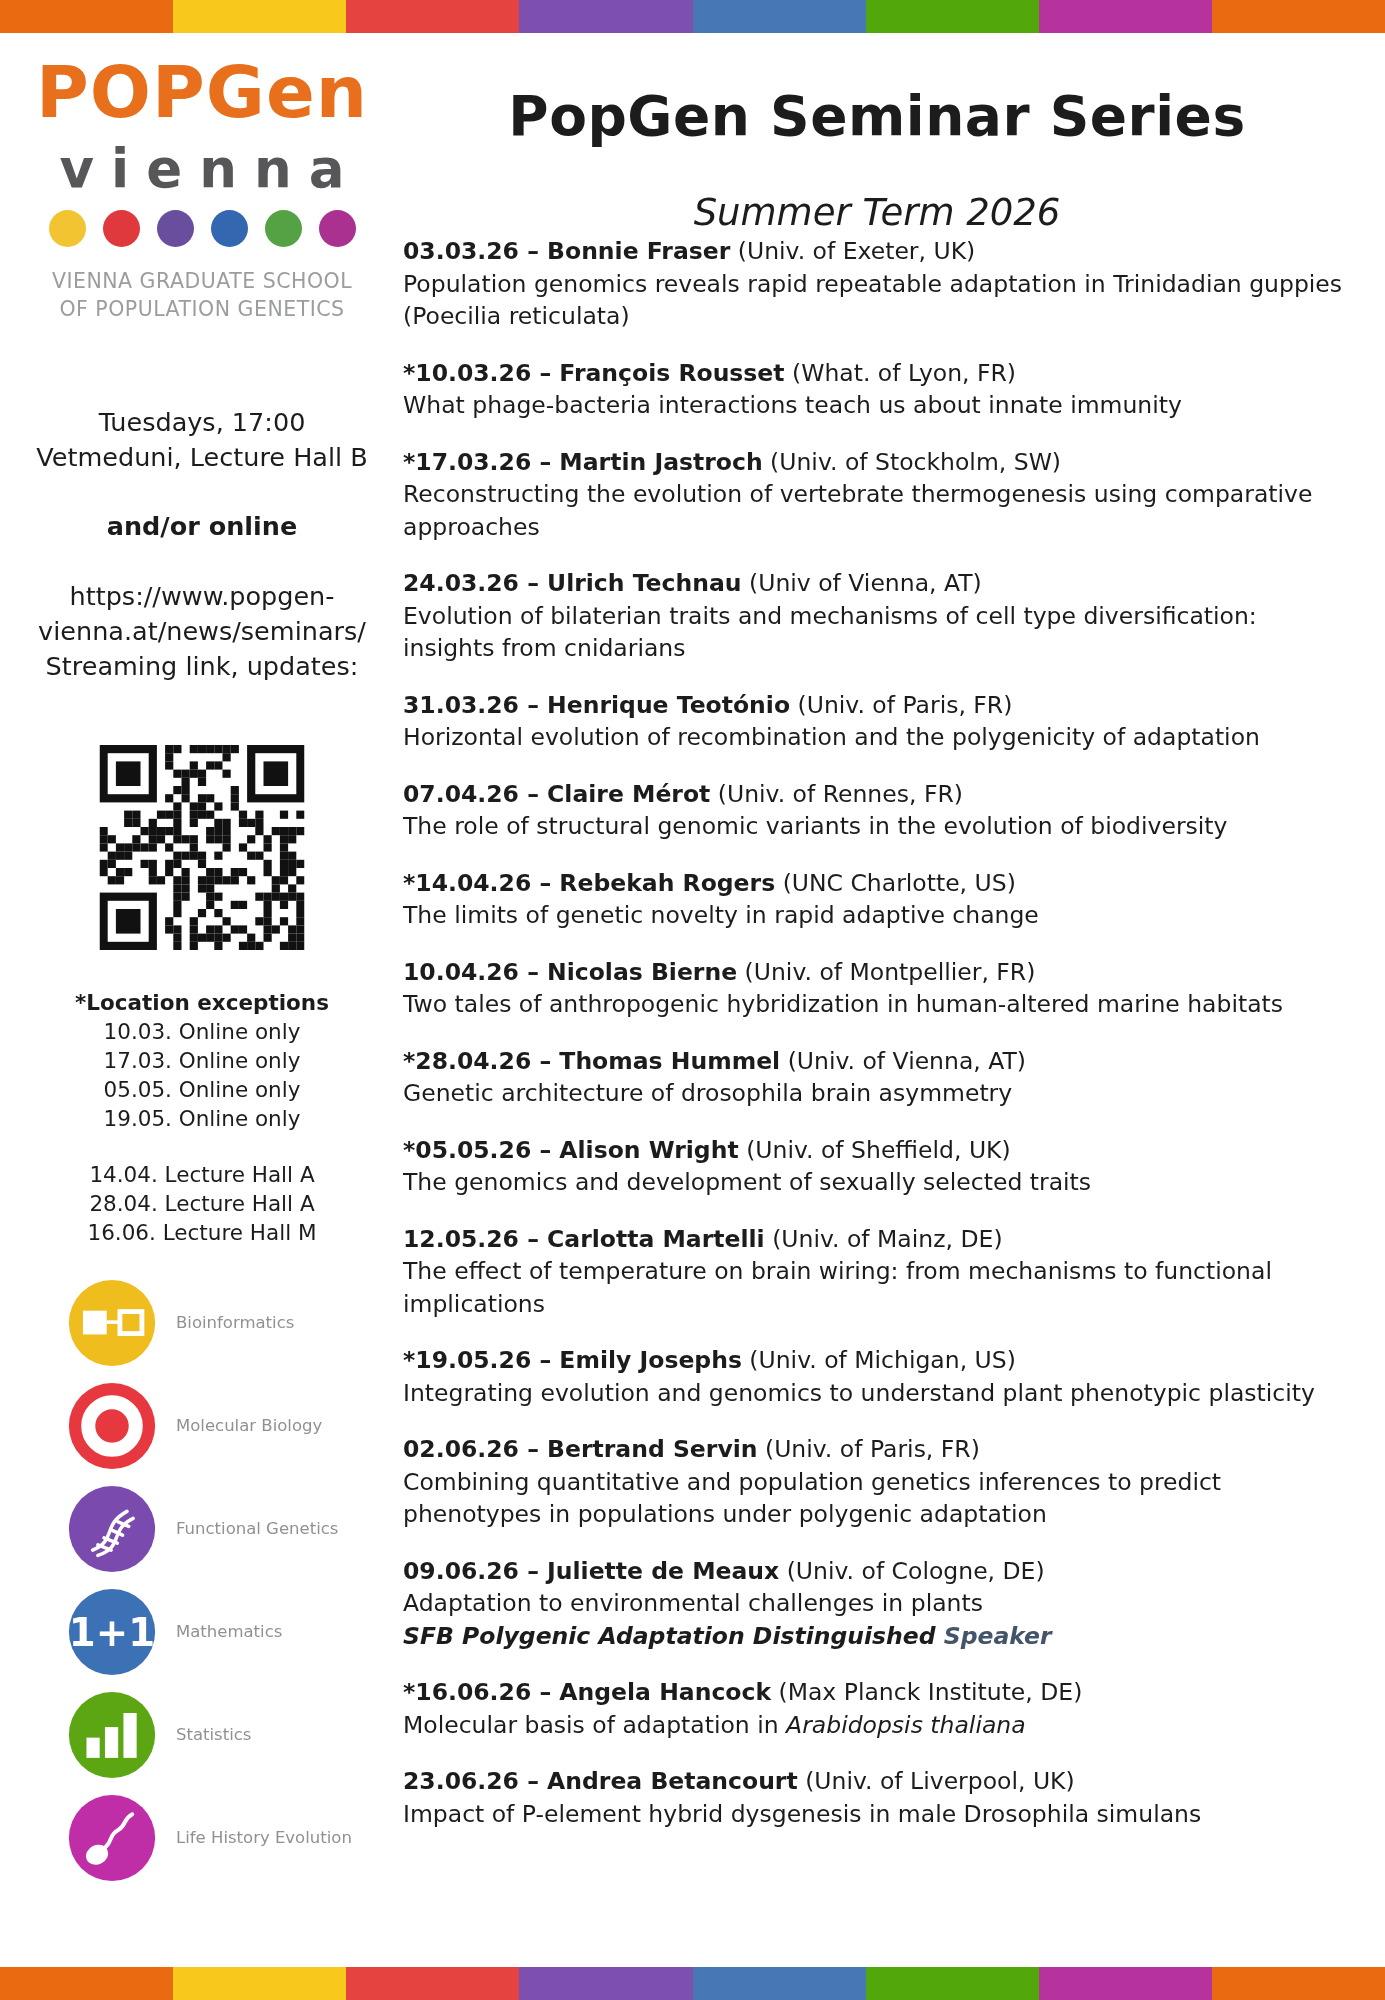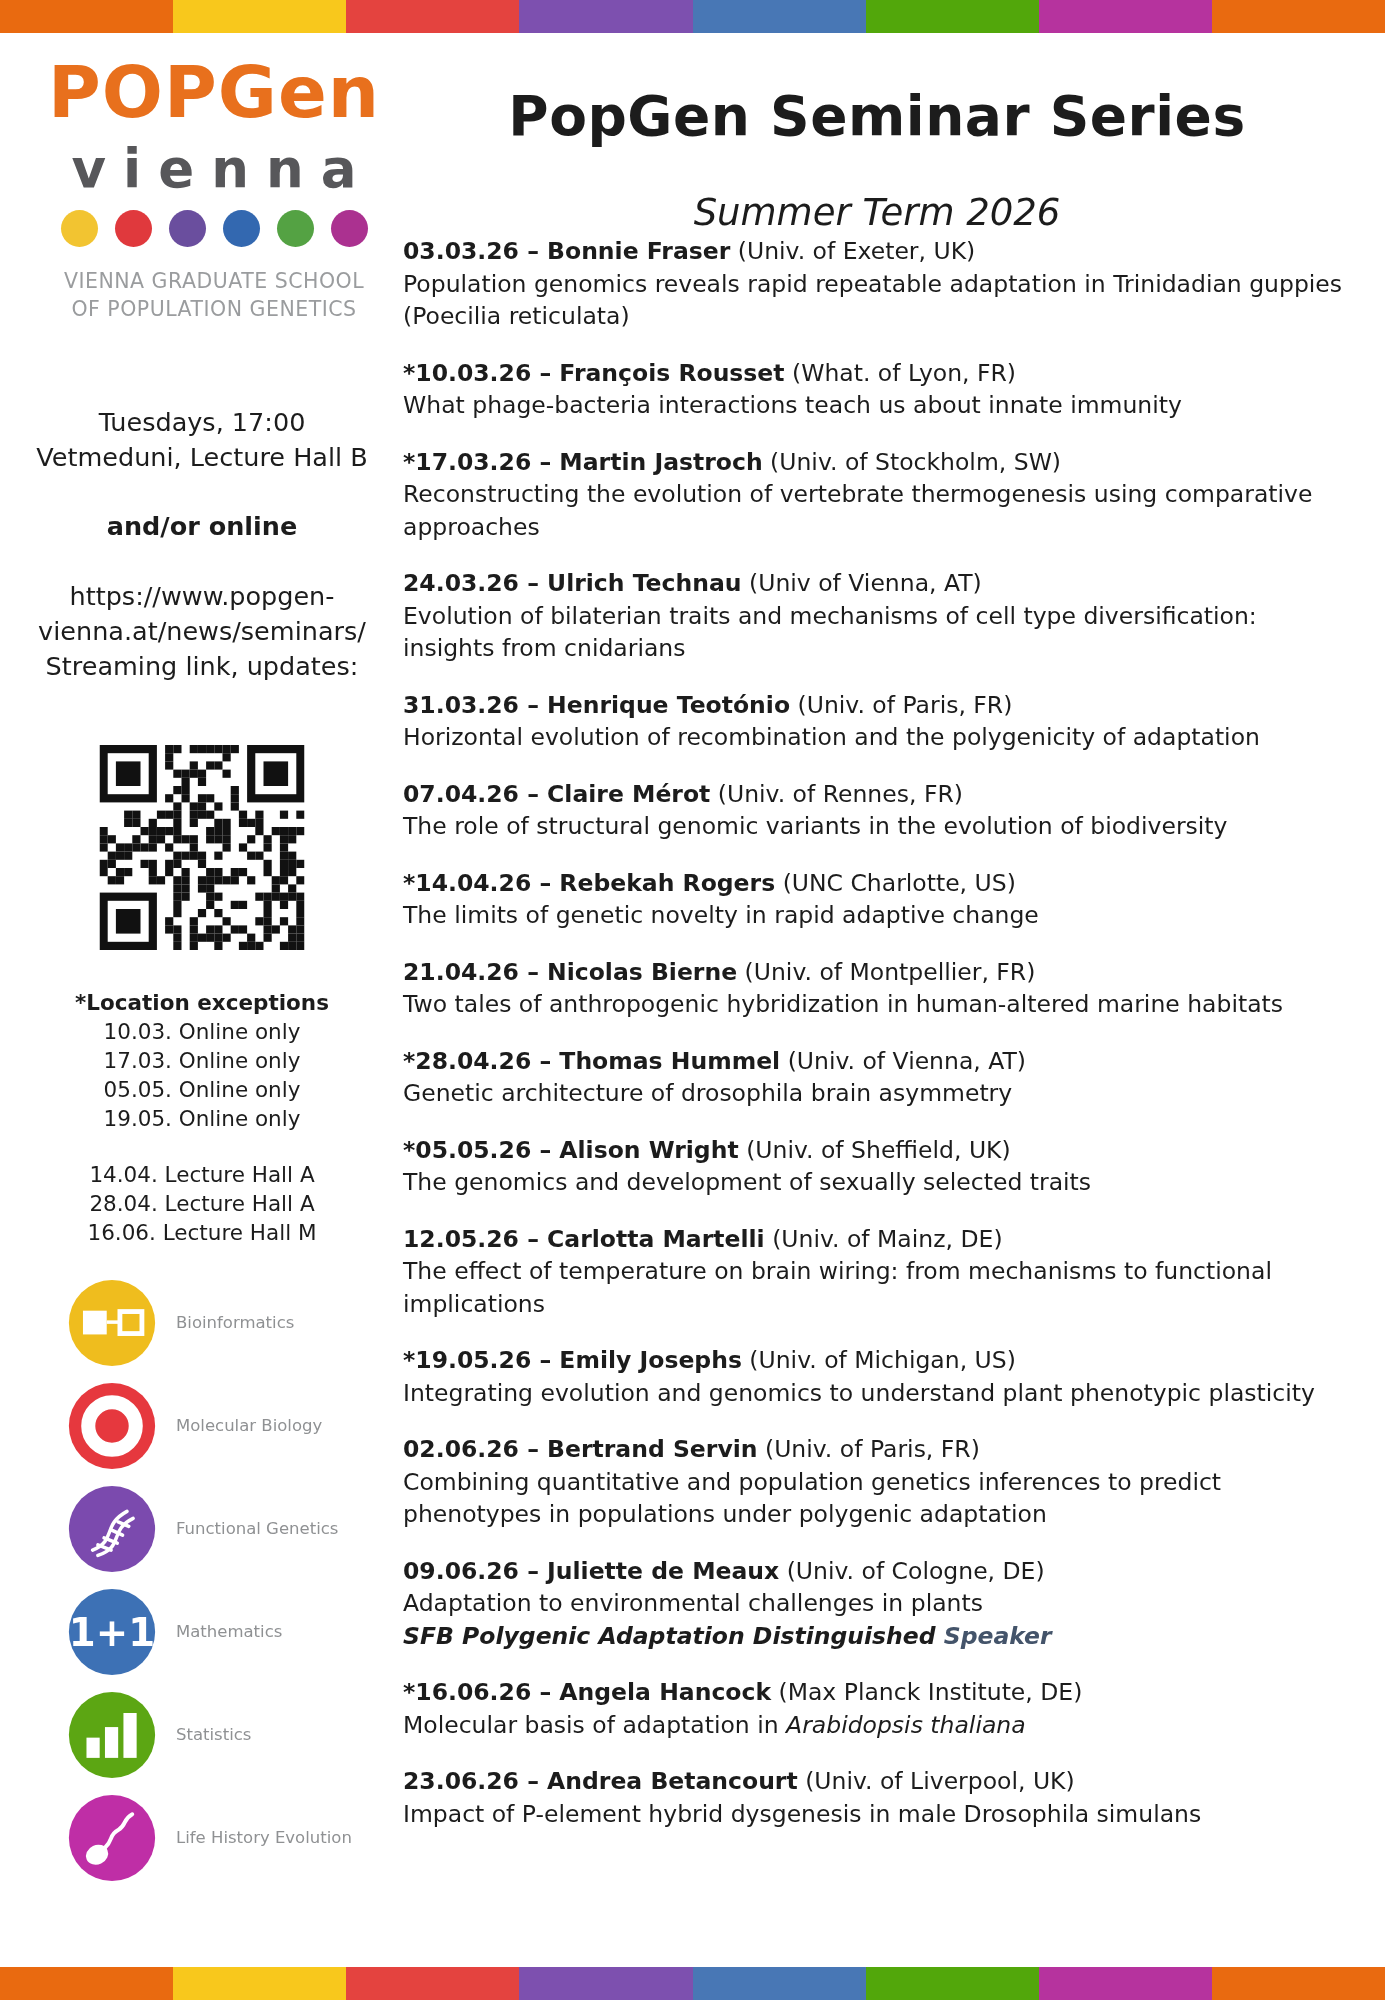--- a/index.html
+++ b/index.html
@@ -8,21 +8,21 @@
     position:relative;width:1385px;height:2000px;background:#fff;overflow:hidden;
     font-family:"DejaVu Sans","Liberation Sans",sans-serif;color:var(--text,#1c1c1c);
   }
   
   .stripe{position:absolute;left:0;width:1385px;height:33px;display:flex;}
   .stripe.top{top:0;}
   .stripe.bottom{bottom:0;}
   .stripe-seg{flex:1 1 0;}
   
   .sidebar{position:absolute;left:8px;top:33px;width:388px;text-align:center;}
-  .logo-block{position:absolute;top:22px;left:12px;width:100%;}
+  .logo-block{position:absolute;top:22px;left:0;width:100%;}
   .logo-popgen{font-size:72px;font-weight:800;letter-spacing:1px;color:var(--logo-orange,#e8701d);line-height:74px;}
   .logo-vienna{font-size:53px;font-weight:700;letter-spacing:17px;padding-left:17px;color:var(--logo-gray,#57575a);line-height:58px;margin-top:11px;}
   .logo-dots{display:flex;justify-content:center;gap:17px;margin-top:12px;}
   .logo-dot{width:37px;height:37px;border-radius:50%;}
   .logo-school{margin-top:20px;font-size:20.5px;line-height:28px;letter-spacing:0.5px;color:var(--school-gray,#9a9c9e);}
   
   .schedule{position:absolute;top:372px;left:0;width:100%;font-size:25.5px;line-height:35px;}
   .schedule-mode{margin-top:34px;font-weight:bold;}
   .schedule-streaming{margin-top:35px;}
   
@@ -484,21 +484,21 @@
       <span class="sem-head-rest">(UNC Charlotte, US)</span>
     </div>
     <div class="sem-title">
       <span class="sem-title-text">The limits of genetic novelty in rapid adaptive change</span>
     </div>
 
   </div>
 
   <div class="seminar">
     <div class="sem-head">
-      <span class="sem-head-bold">21.04.26 – Nicolas Bierne</span>
+      <span class="sem-head-bold">10.04.26 – Nicolas Bierne</span>
       <span class="sem-head-rest">(Univ. of Montpellier, FR)</span>
     </div>
     <div class="sem-title">
       <span class="sem-title-text">Two tales of anthropogenic hybridization in human-altered marine habitats</span>
     </div>
 
   </div>
 
   <div class="seminar">
     <div class="sem-head">

